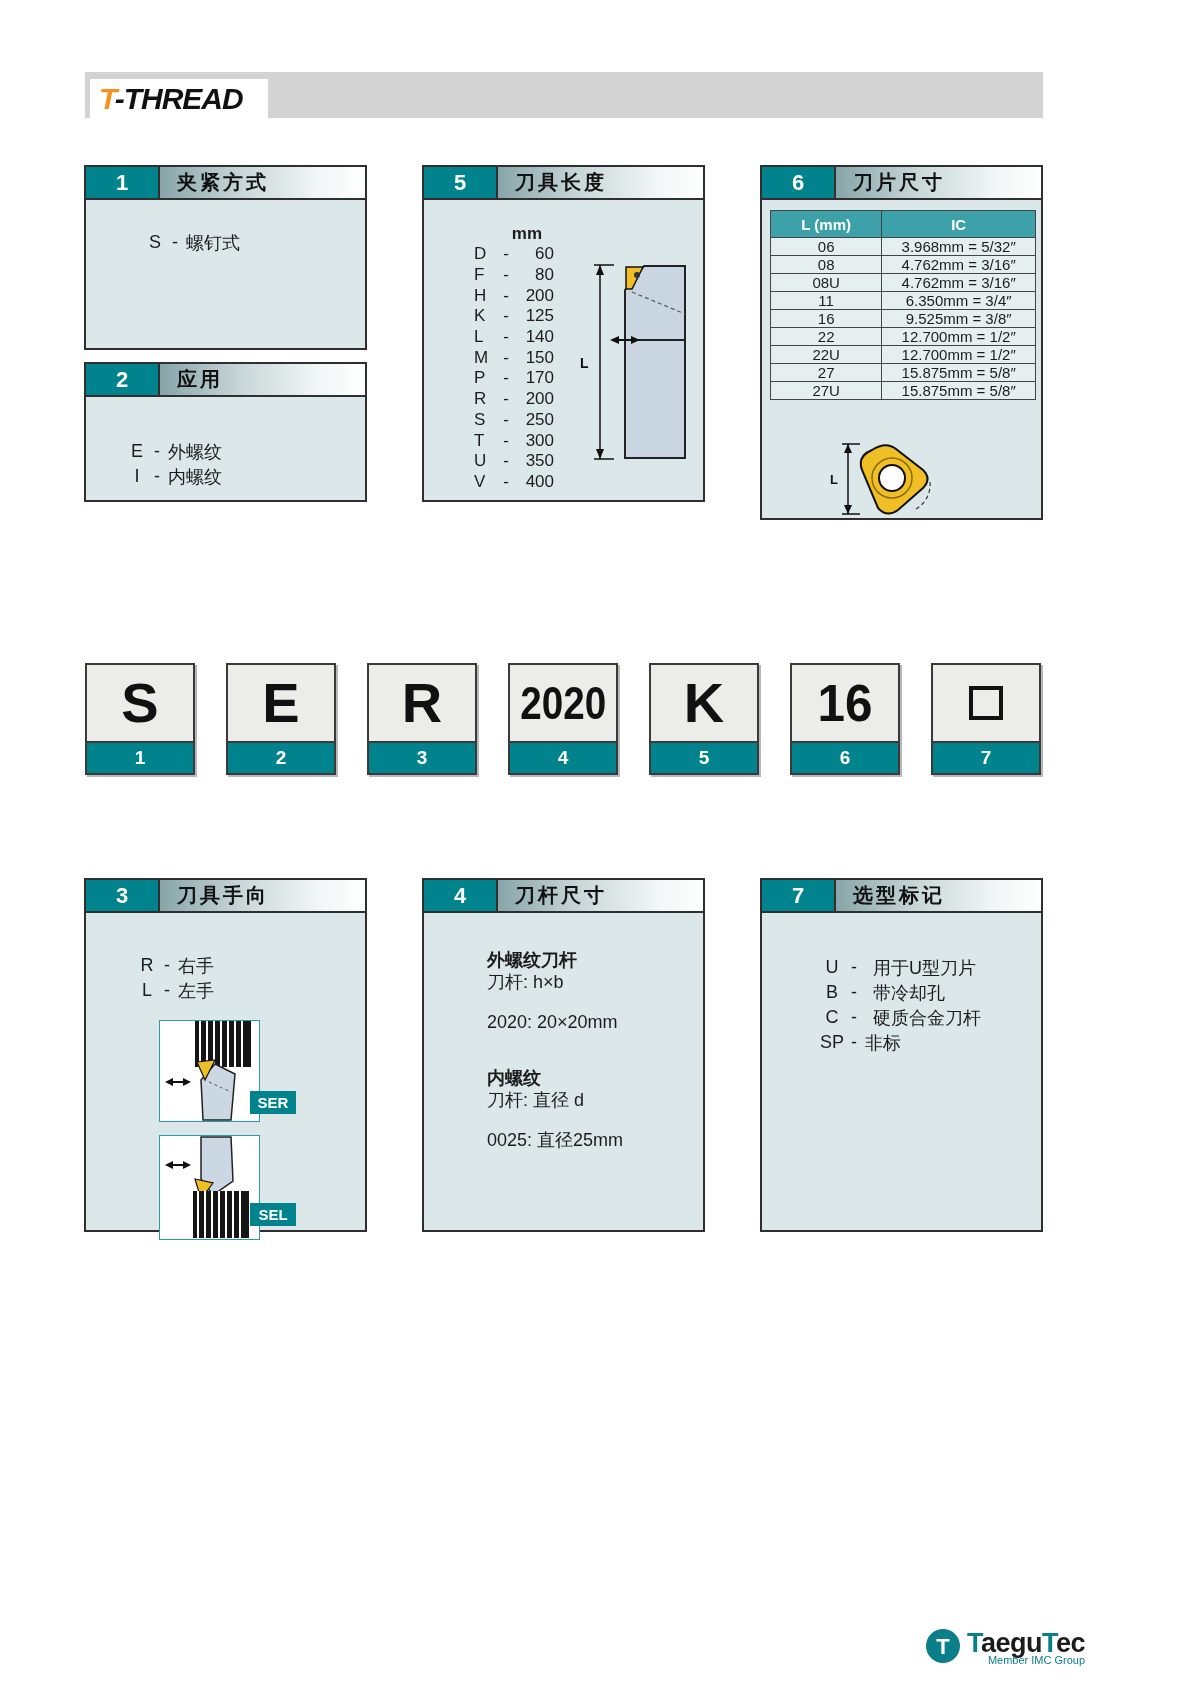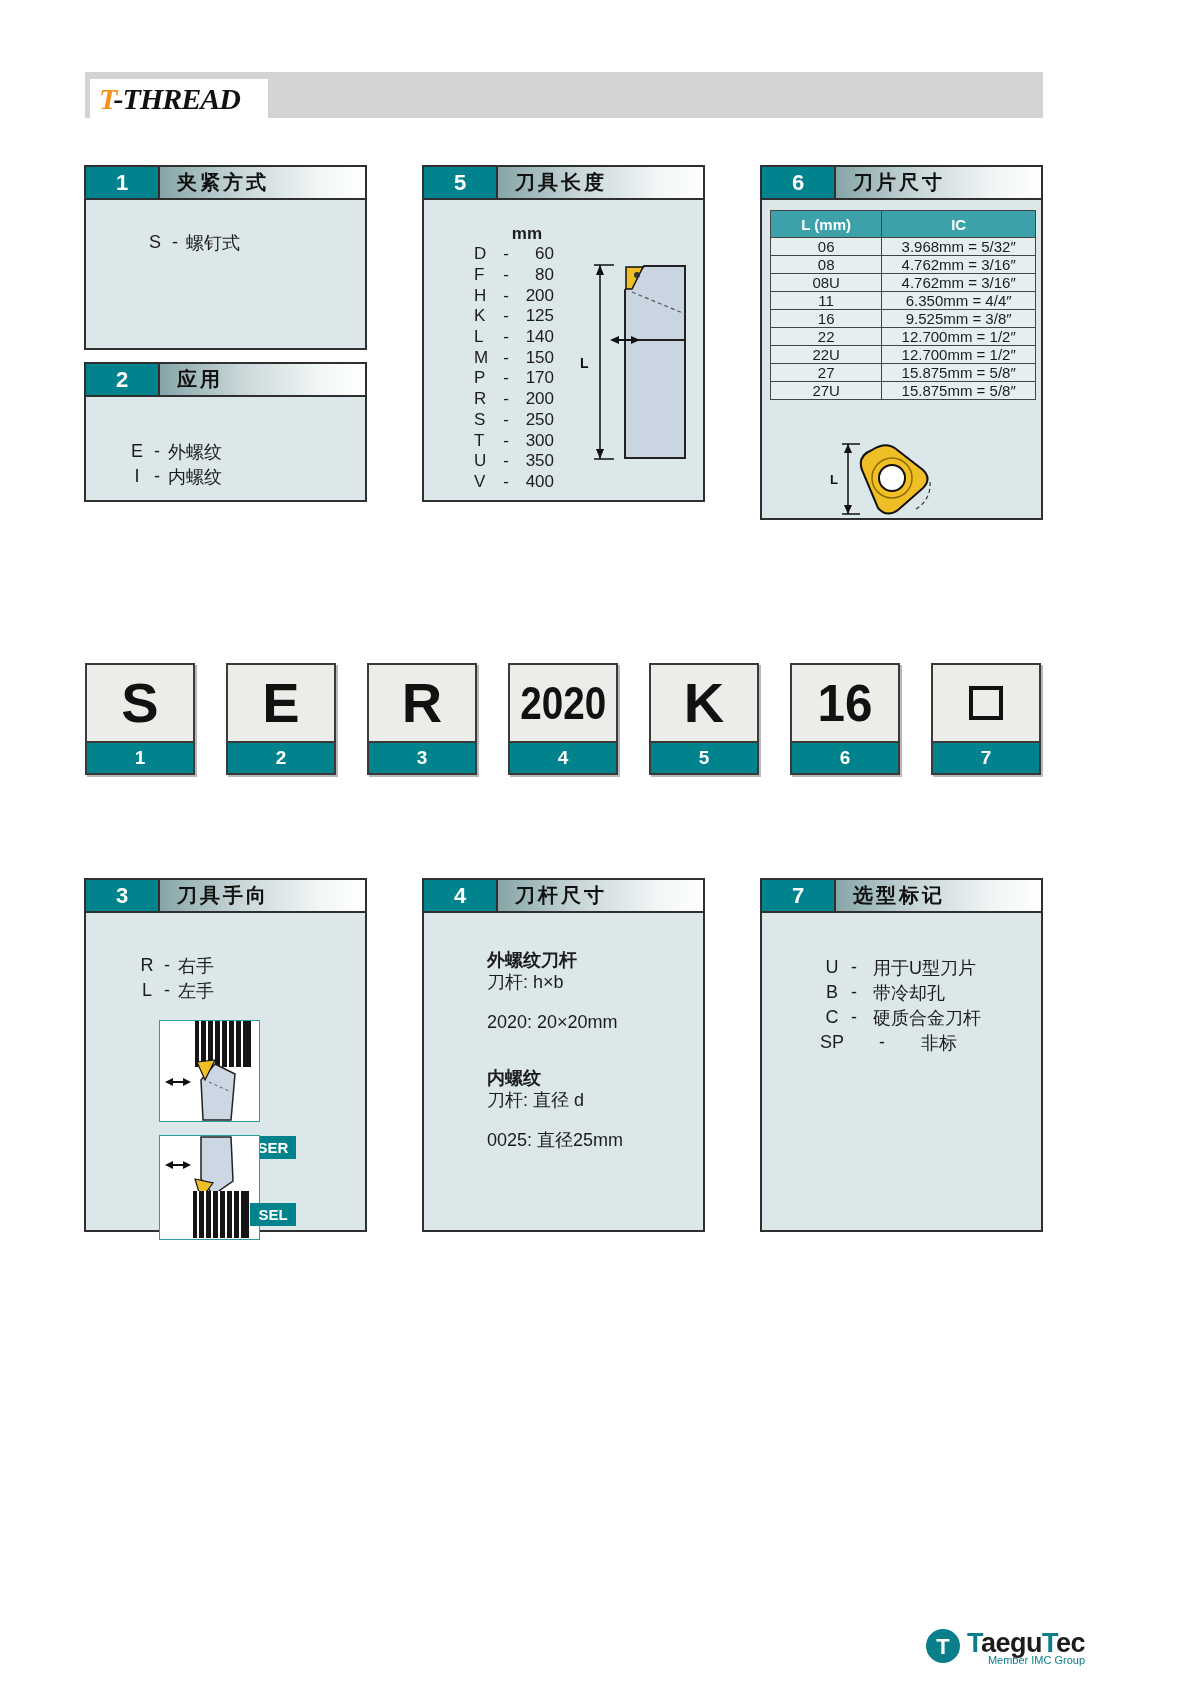--- a/index.html
+++ b/index.html
@@ -7,21 +7,21 @@
     --ink:#1c1c1c; --codebg:#ECECE8; --yellow:#F0BE25; --steel:#C9D6E2;
   }
   *{box-sizing:border-box; margin:0; padding:0;}
   body{background:#888; font-family:"Liberation Sans", sans-serif; color:var(--ink);}
   .page{position:relative; width:1200px; height:1707px; background:#fff; overflow:hidden;}
 
   
   .top-band{position:absolute; left:85px; top:72px; width:958px; height:46px; background:#D3D3D3;}
   .logo-box{position:absolute; left:90px; top:79px; width:178px; height:39px; background:#fff;
     display:flex; align-items:center; padding-left:9px;}
-  .logo-text{font-size:30px; font-weight:bold; font-style:italic; letter-spacing:-1px; color:#111; white-space:nowrap;font-family:Liberation Serif, serif;}
+  .logo-text{font-size:30px; font-weight:bold; font-style:italic; letter-spacing:-1px; color:#111; white-space:nowrap;}
   .logo-text .first{color:#F5921E;}
 
   
   .panel{position:absolute; border:2px solid var(--border); background:var(--panel);}
   .panel-header{display:flex; height:33px; border-bottom:2px solid var(--border);}
   .panel-num{width:74px; background:var(--teal); color:#fff; font-weight:bold; font-size:22px;
     display:flex; align-items:center; justify-content:center; border-right:2px solid var(--border);}
   .panel-title{flex:1; background:linear-gradient(to right,#86A5A8,#C9D7D9 40%,#F2F6F6 78%,#fff);
     font-weight:bold; font-size:20px; letter-spacing:3px; display:flex; align-items:center; padding-left:17px; color:#111;}
   .panel-body{position:relative; width:100%; height:calc(100% - 35px);}
@@ -230,21 +230,21 @@
         <tr>
               <td>08</td>
               <td>4.762mm = 3/16″</td>
             </tr>
         <tr>
               <td>08U</td>
               <td>4.762mm = 3/16″</td>
             </tr>
         <tr>
               <td>11</td>
-              <td>6.350mm = 4/4″</td>
+              <td>6.350mm = 3/4″</td>
             </tr>
         <tr>
               <td>16</td>
               <td>9.525mm = 3/8″</td>
             </tr>
         <tr>
               <td>22</td>
               <td>12.700mm = 1/2″</td>
             </tr>
         <tr>
@@ -335,21 +335,21 @@
           <line x1="69" y1="1" x2="69" y2="47" stroke="#fff" stroke-width="2"></line>
           <line x1="76" y1="1" x2="76" y2="47" stroke="#fff" stroke-width="2"></line>
           <line x1="83" y1="1" x2="83" y2="47" stroke="#fff" stroke-width="2"></line>
         <polygon points="42,60 56,44 76,54 72,100 44,100" fill="#CBD7E3" stroke="#222" stroke-width="1.5"></polygon>
         <polygon points="38,42 56,40 46,60" fill="#F0BE25" stroke="#111" stroke-width="1.2"></polygon>
         <line x1="50" y1="62" x2="72" y2="72" stroke="#555" stroke-width="1" stroke-dasharray="3 3"></line>
         <line x1="9" y1="62" x2="29" y2="62" stroke="#111" stroke-width="2"></line>
         <polygon points="6,62 14,58 14,66" fill="#111"></polygon>
           <polygon points="32,62 24,58 24,66" fill="#111"></polygon>
       </svg>
-      <div class="hand-label" style="left:164px; top:178px;margin-top:45px;">SER</div>
+      <div class="hand-label" style="left:164px; top:178px;">SER</div>
 
       <svg class="diagram" style="left:73px; top:222px;" width="101" height="105" viewBox="0 0 101 105">
         <rect x="0.5" y="0.5" width="100" height="104" fill="#fff" stroke="#2E9AA2"></rect>
         <polygon points="42,2 72,2 74,46 54,60 42,44" fill="#CBD7E3" stroke="#222" stroke-width="1.5"></polygon>
         <polygon points="36,44 54,48 42,64" fill="#F0BE25" stroke="#111" stroke-width="1.2"></polygon>
         <line x1="9" y1="30" x2="29" y2="30" stroke="#111" stroke-width="2"></line>
         <polygon points="6,30 14,26 14,34" fill="#111"></polygon>
           <polygon points="32,30 24,26 24,34" fill="#111"></polygon>
         <rect x="34" y="56" width="56" height="47" fill="#151515"></rect>
         <line x1="39" y1="56" x2="39" y2="103" stroke="#fff" stroke-width="2"></line>
@@ -396,21 +396,21 @@
         <div class="opt" style="grid-template-columns:30px 14px auto; height:25px;">
           <span class="code">B</span>
           <span class="dash">-</span>
           <span class="label" style="padding-left:12px;font-family:Liberation Serif, serif;">带冷却孔</span>
         </div>
         <div class="opt" style="grid-template-columns:30px 14px auto; height:25px;">
           <span class="code">C</span>
           <span class="dash">-</span>
           <span class="label" style="padding-left:12px;">硬质合金刀杆</span>
         </div>
-        <div class="opt" style="grid-template-columns:30px 14px auto; height:25px;gap:28px;">
+        <div class="opt" style="grid-template-columns:30px 14px auto; height:25px;">
           <span class="code">SP</span>
           <span class="dash">-</span>
           <span class="label">非标</span>
         </div>
       </div>
     </div>
   </div>
 
   <div class="brand">
     <svg width="36" height="36" viewBox="0 0 36 36">

